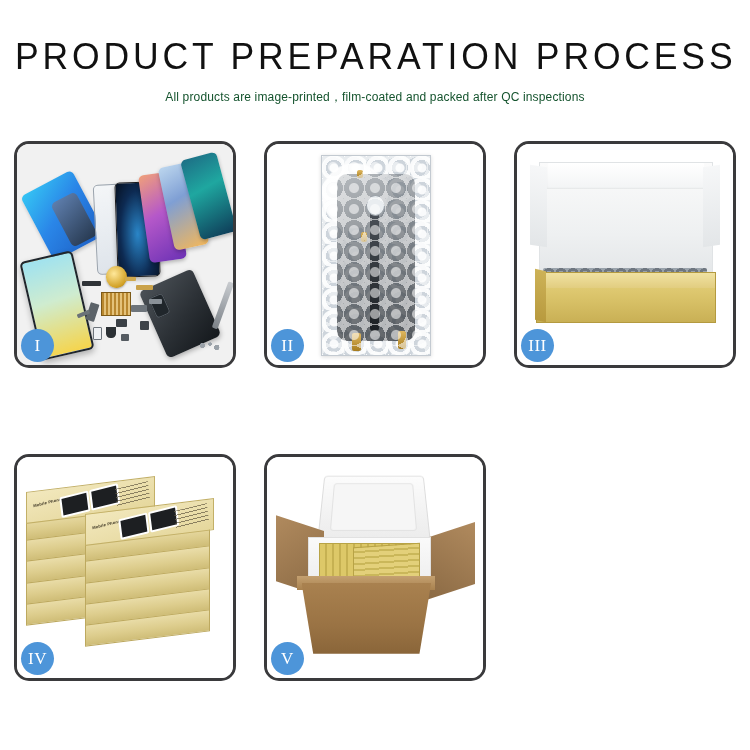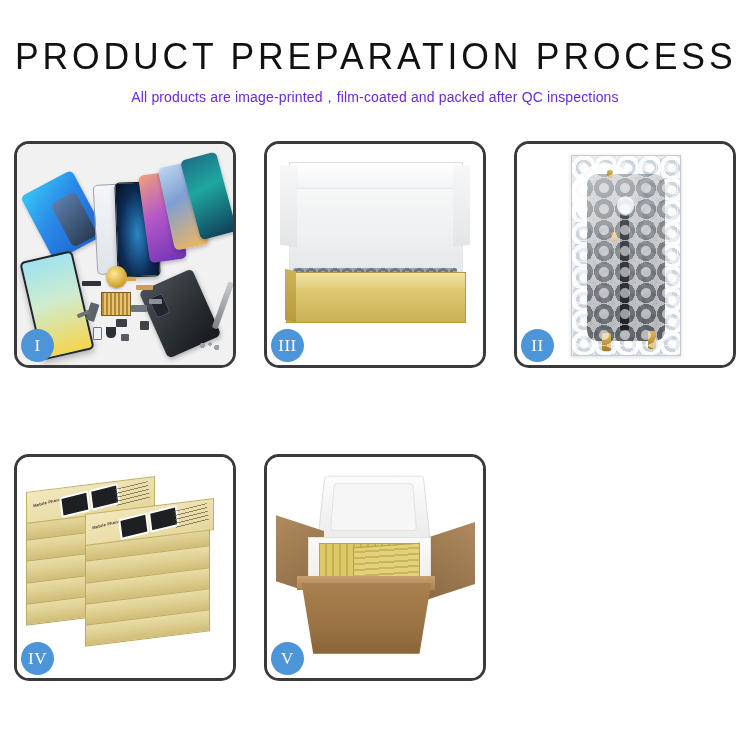--- a/index.html
+++ b/index.html
@@ -20,23 +20,23 @@
     font-size: 37px;
     font-weight: 400;
     letter-spacing: 4.0px;
     color: #111111;
     line-height: 1;
     transform: scaleX(0.96);
     white-space: nowrap;
   }
   .subtitle {
     margin-top: 14px;
-    font-size: 14px;
+    font-size: 12px;
     font-weight: 400;
-    color: #6d28d9;
+    color: #14532d;
     letter-spacing: 0.15px;
     white-space: nowrap;
   }
 
   
   .grid {
     position: absolute;
     left: 14px; top: 141px;
     width: 722px;
     display: grid;
@@ -378,47 +378,47 @@
       <div class="spart s10"></div>
       <div class="spart s11"></div>
       <div class="spart s12"></div>
       <div class="tool"></div>
       <div class="screws"></div>
     </div>
     <div class="badge">I</div>
   </div>
 
   <div class="panel">
-    <div class="panel-inner p3">
-      <div class="lidwhite"></div>
-      <div class="lidflapL"></div>
-      <div class="lidflapR"></div>
-      <div class="bubblefill"></div>
-      <div class="boxbase"></div>
-      <div class="baseside"></div>
-    </div>
-    <div class="badge">III</div>
-  </div>
-
-  <div class="panel">
     <div class="panel-inner p2">
       <div class="bubblepack">
         <div class="innerpart"></div>
         <div class="flexcable"></div>
         <div class="goldtab gt1"></div>
         <div class="goldtab gt2"></div>
         <div class="goldtab gt3"></div>
         <div class="goldtab gt4"></div>
         <div class="bubbleoverlay"></div>
       </div>
     </div>
     <div class="badge">II</div>
   </div>
 
   <div class="panel">
+    <div class="panel-inner p3">
+      <div class="lidwhite"></div>
+      <div class="lidflapL"></div>
+      <div class="lidflapR"></div>
+      <div class="bubblefill"></div>
+      <div class="boxbase"></div>
+      <div class="baseside"></div>
+    </div>
+    <div class="badge">III</div>
+  </div>
+
+  <div class="panel">
     <div class="panel-inner p4">
       <div class="stack">
         <div class="sbox sb5"></div>
         <div class="sbox sb4"></div>
         <div class="sbox sb3"></div>
         <div class="sbox sb2"></div>
         <div class="sbox sb1"></div>
 
         <div class="sbox sb10"></div>
         <div class="sbox sb9"></div>

